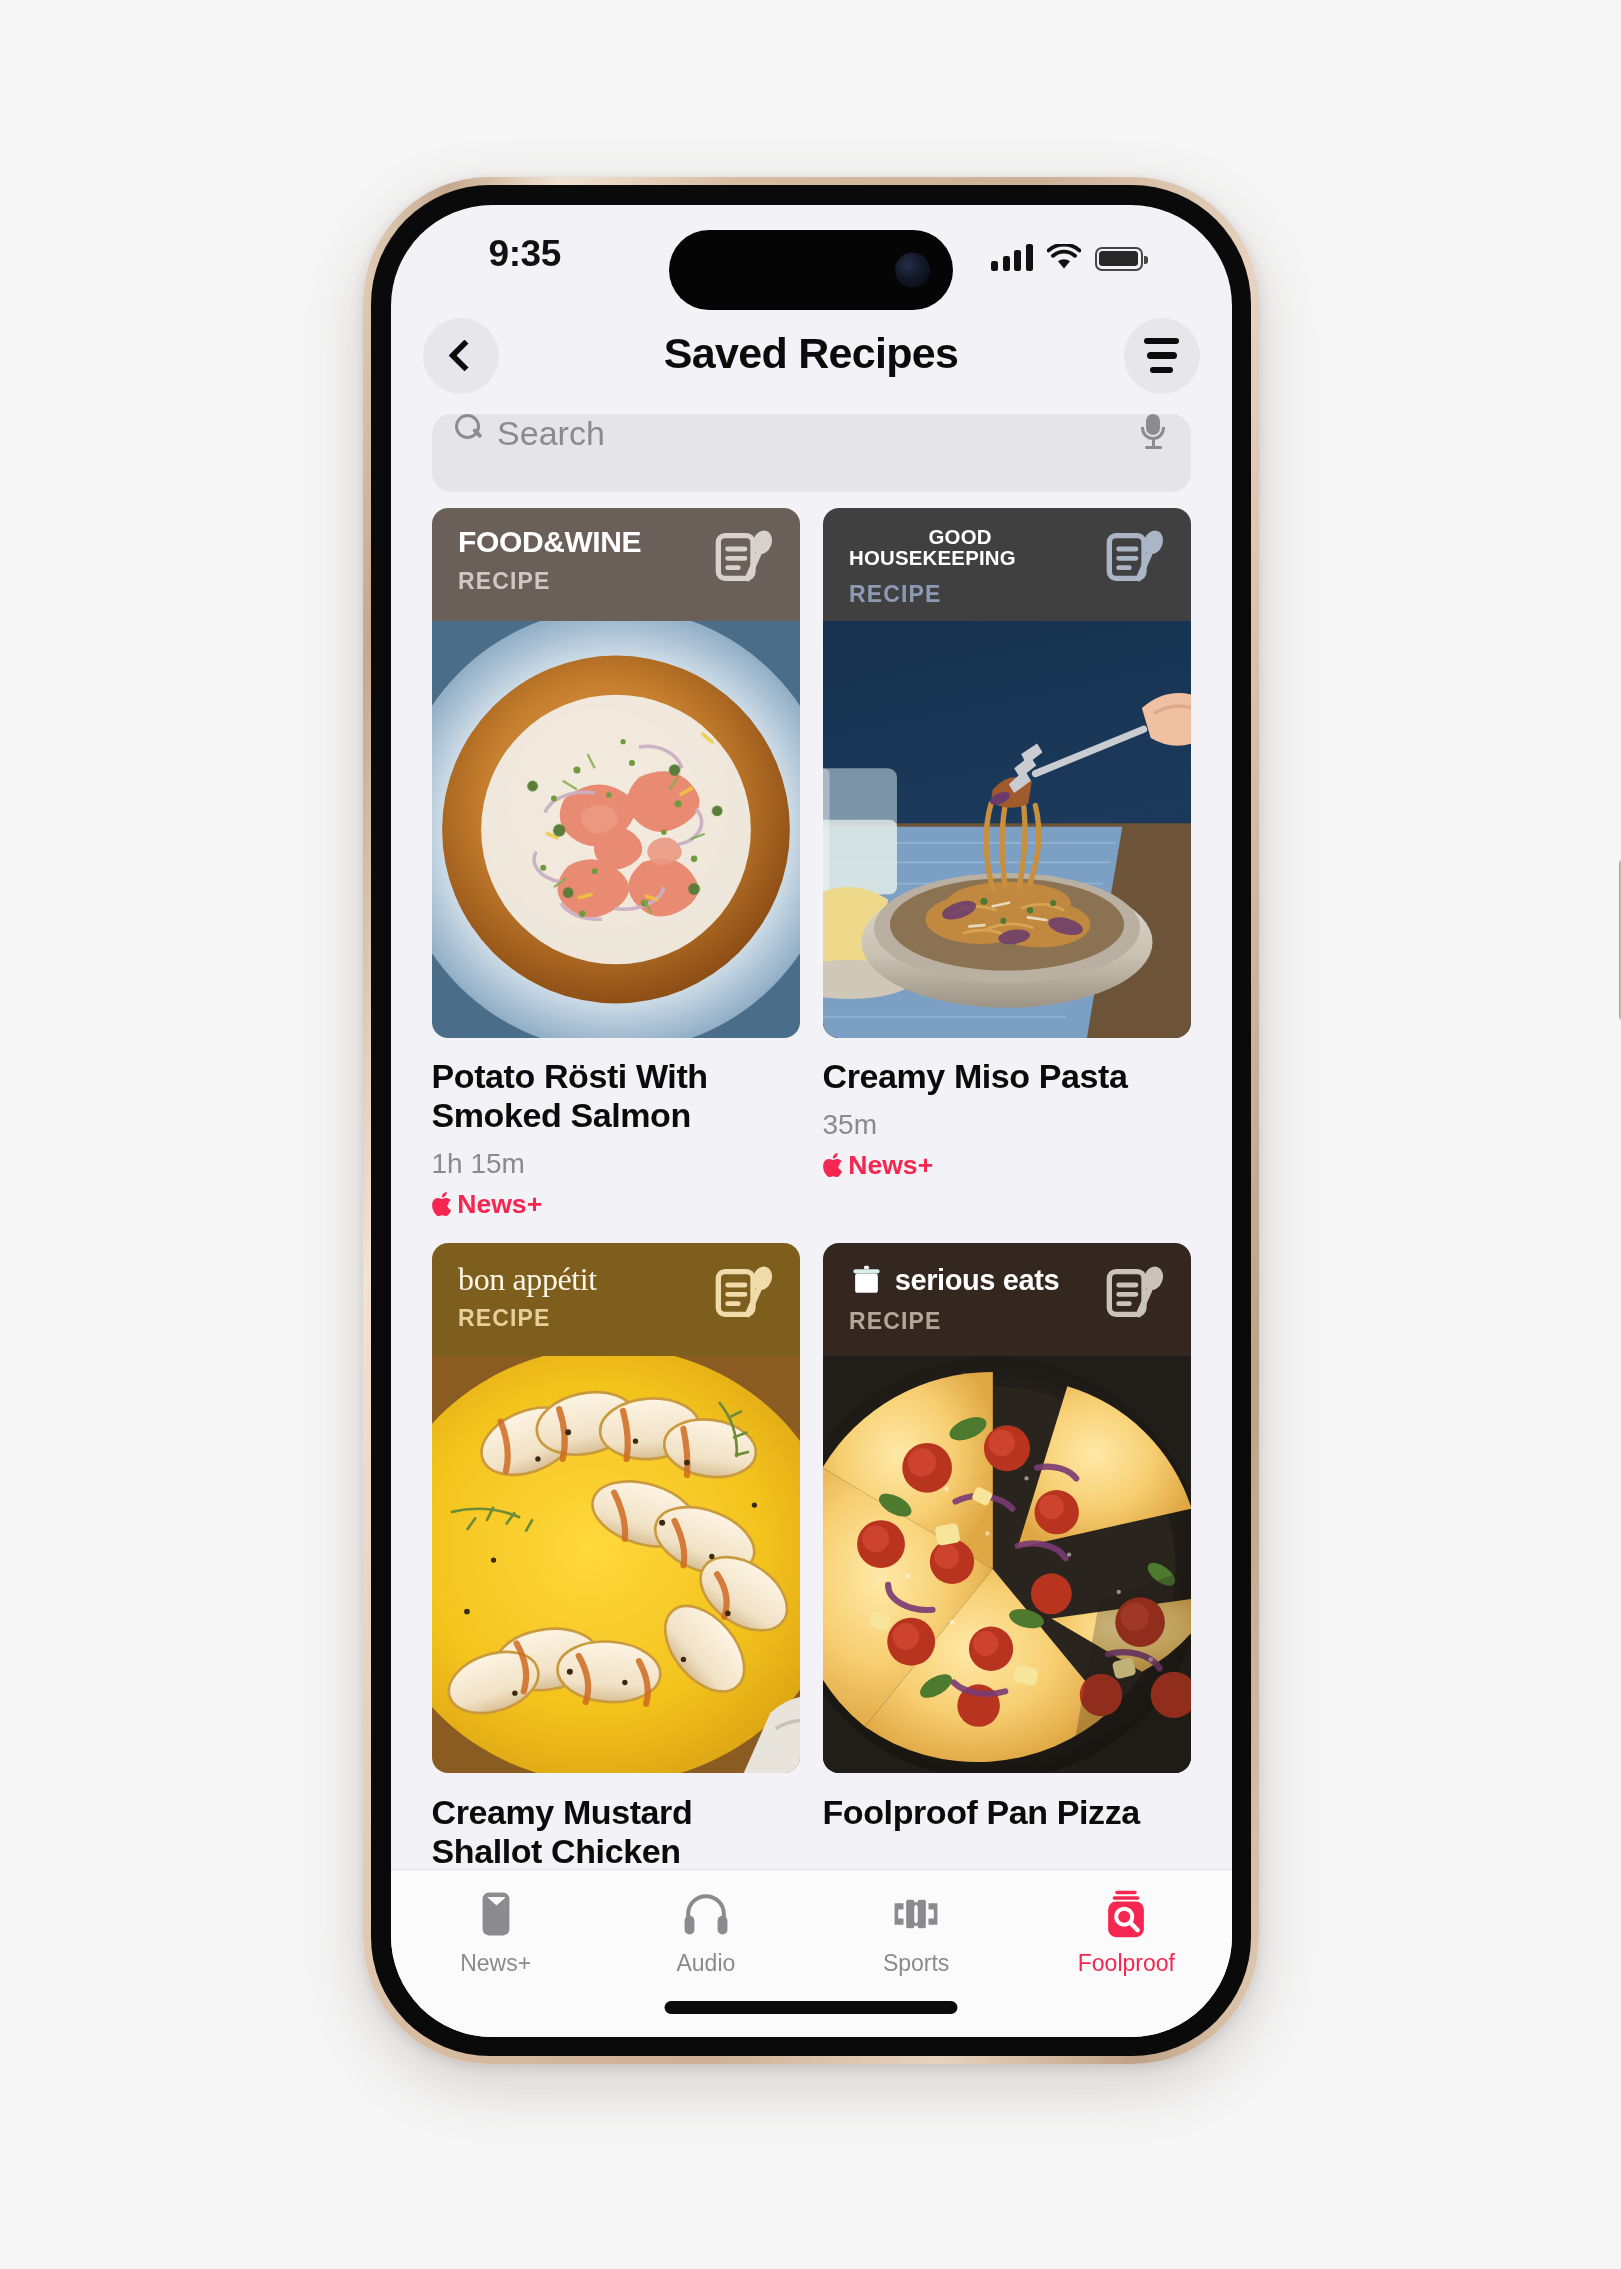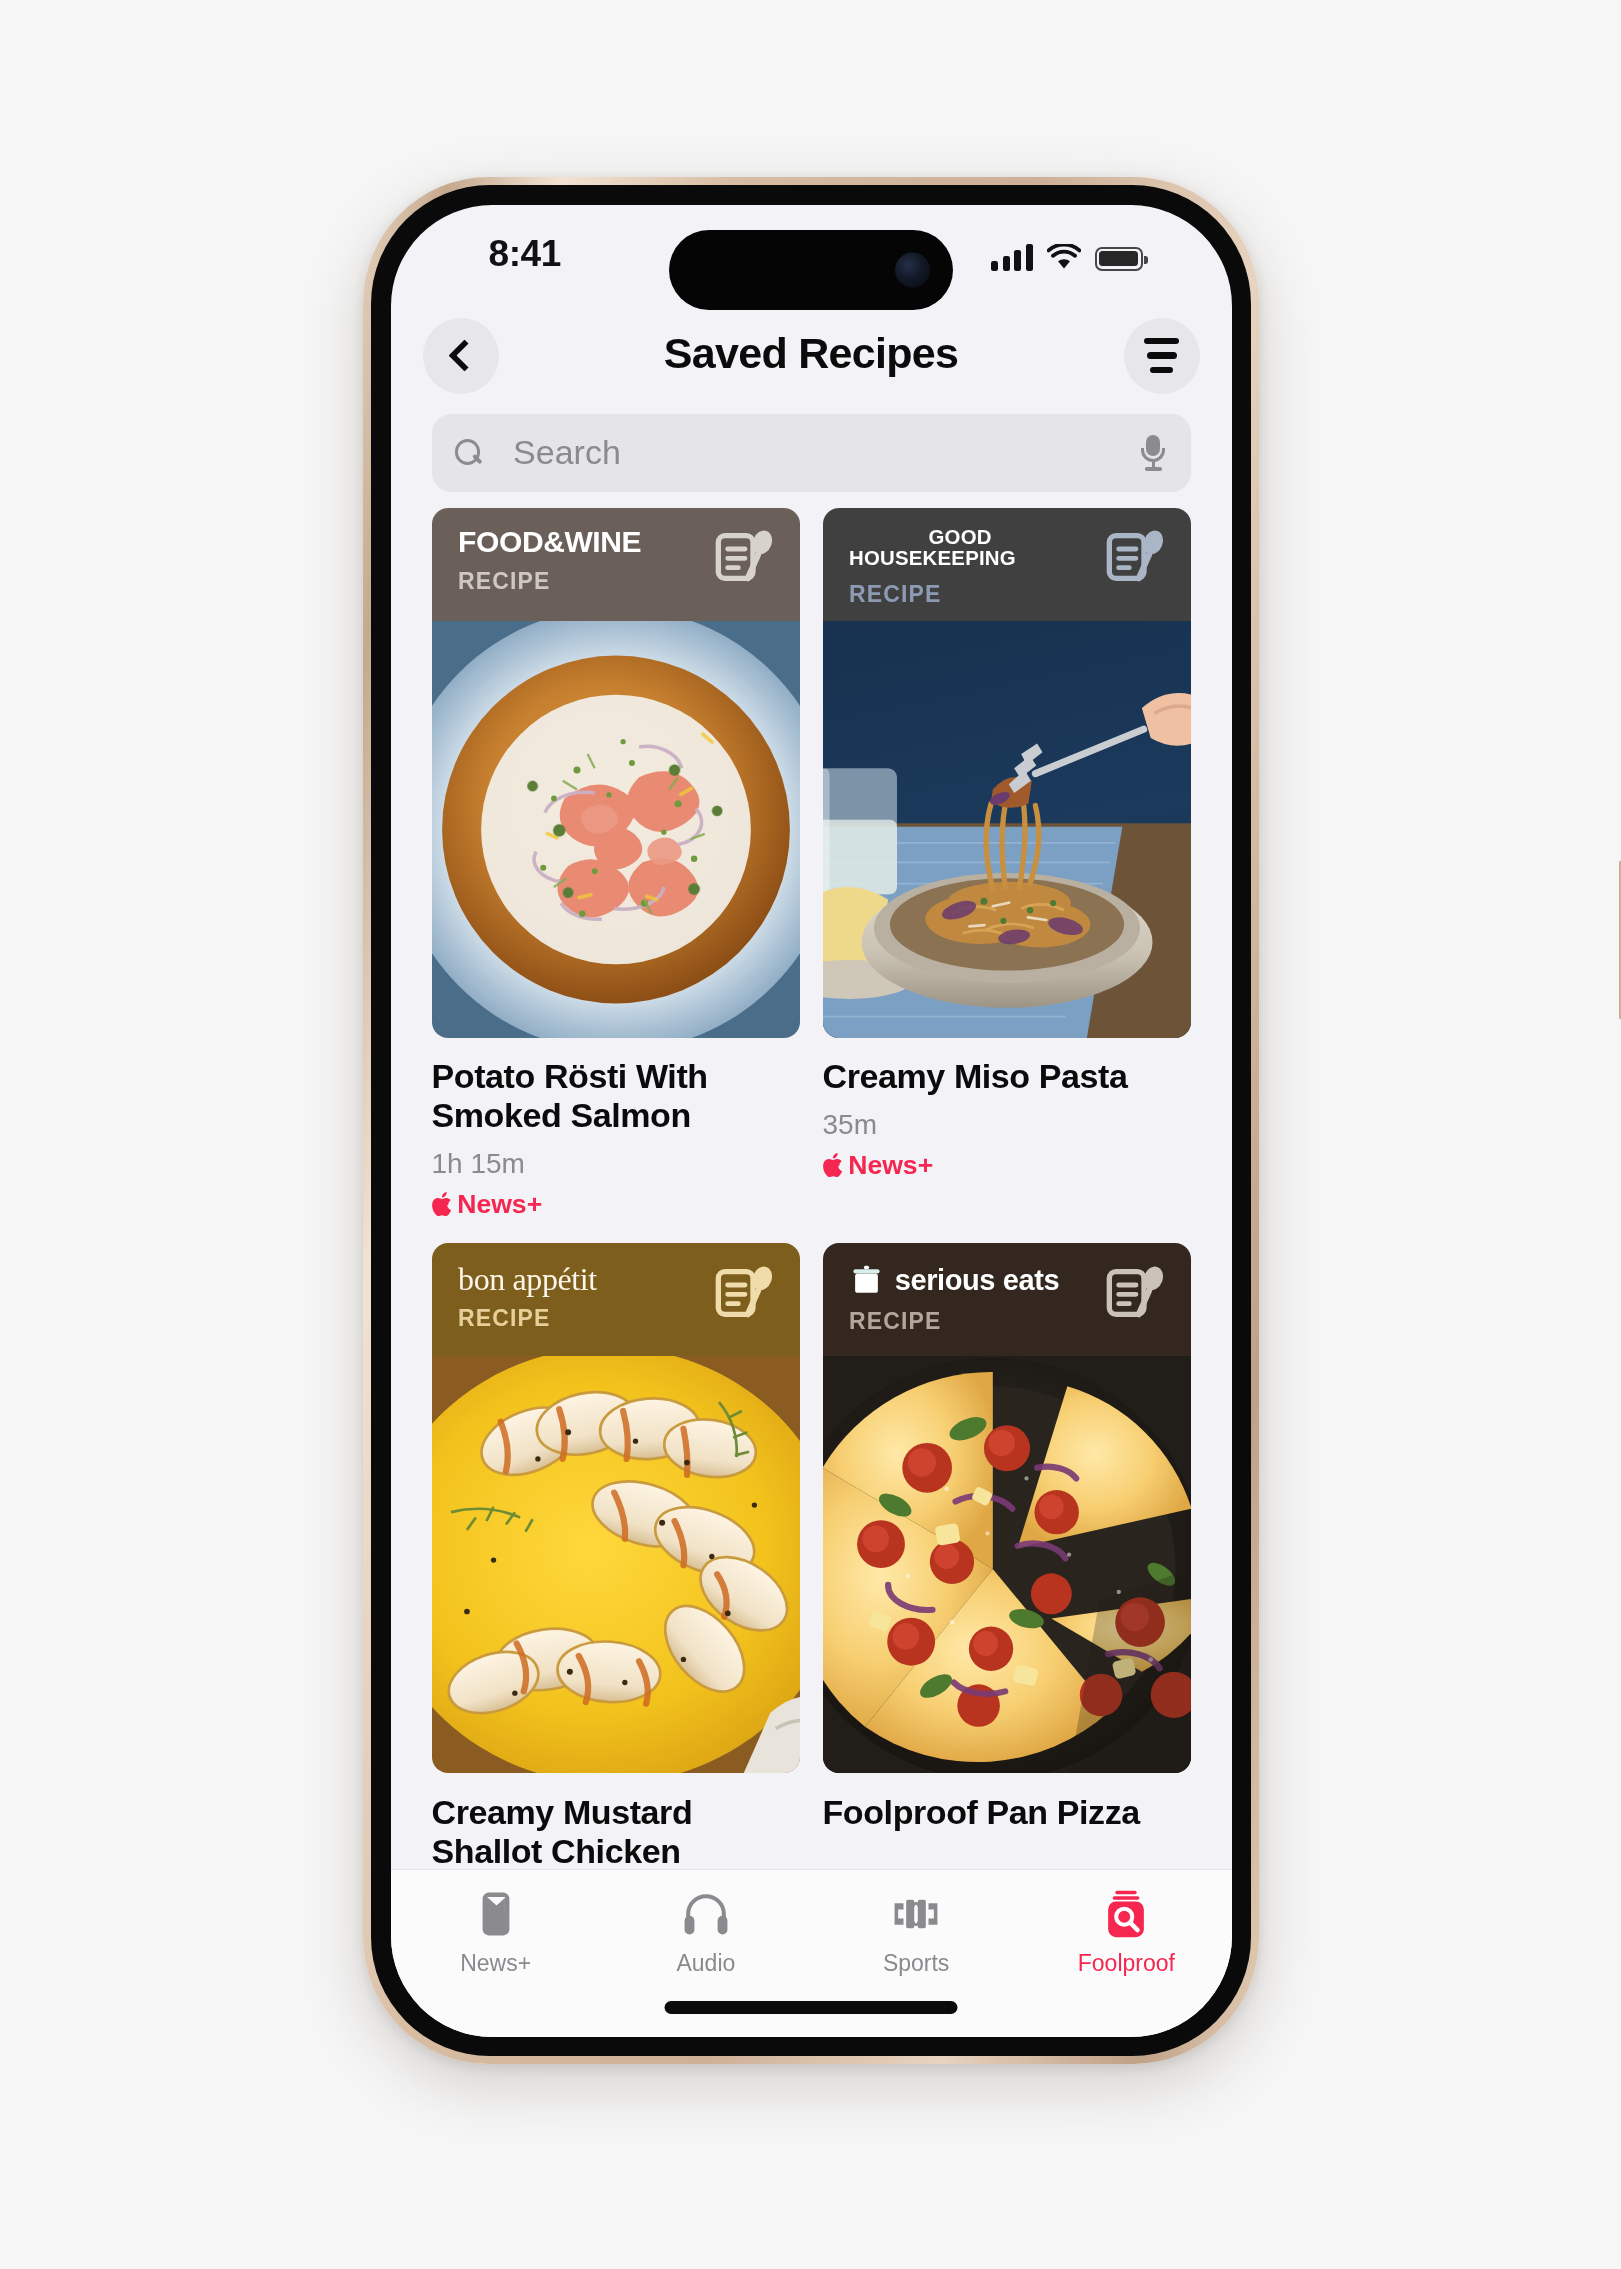--- a/index.html
+++ b/index.html
@@ -88,21 +88,21 @@
   .menu-lines span:nth-child(3) { width: 23px; }
   .nav-title {
     position: absolute; left: 0; right: 0; top: 25px; text-align: center;
     font-size: 43px; font-weight: 700; color: #0b0b0b; letter-spacing: -0.7px;
   }
 
   
   .searchwrap { position: absolute; left: 41px; right: 41px; top: 209px; height: 78px; }
   .searchbar {
     width: 100%; height: 100%; background: #e4e4e9; border-radius: 19.5px;
-    display: flex; align-items: center; padding: 0 23px; gap: 32px;
+    display: flex; align-items: flex-start; padding: 0 23px; gap: 16px;
   }
   .mag { width: 26.6px; height: 26.6px; position: relative; flex: 0 0 auto; }
   .mag::before { content:''; position:absolute; left:0; top:0; width:19.5px; height:19.5px;
                  border:3.5px solid #8b8b90; border-radius:50%; }
   .mag::after { content:''; position:absolute; left:17px; top:17.7px; width:10.6px; height:3.5px;
                 background:#8b8b90; border-radius:2.7px; transform: rotate(45deg); }
   .search-placeholder { font-size: 34px; color: #8a8a8f; flex: 1; }
   .mic { position: relative; width: 23px; height: 35px; flex: 0 0 auto; margin-right: 3.5px; }
   .mic .cap { position:absolute; left:5.3px; top:0; width:13.3px; height:21px; background:#8b8b90; border-radius:7px; }
   .mic .arc { position:absolute; left:0; top:13.3px; width:24px; height:13.3px;
@@ -158,21 +158,21 @@
   <div class="phone">
     <div class="btn-hw btn-silent"></div>
     <div class="btn-hw btn-volup"></div>
     <div class="btn-hw btn-voldn"></div>
     <div class="btn-hw btn-power"></div>
 
     <div class="phone-inner">
       <div class="screen">
 
         <div class="statusbar">
-          <div class="status-time">8:41</div>
+          <div class="status-time">9:35</div>
           <div class="dynamic-island">
             <div class="di-cam"></div>
           </div>
           <div class="status-right">
             <div class="bars">
                 <i></i>
                 <i></i>
                 <i></i>
                 <i></i>
               </div>

